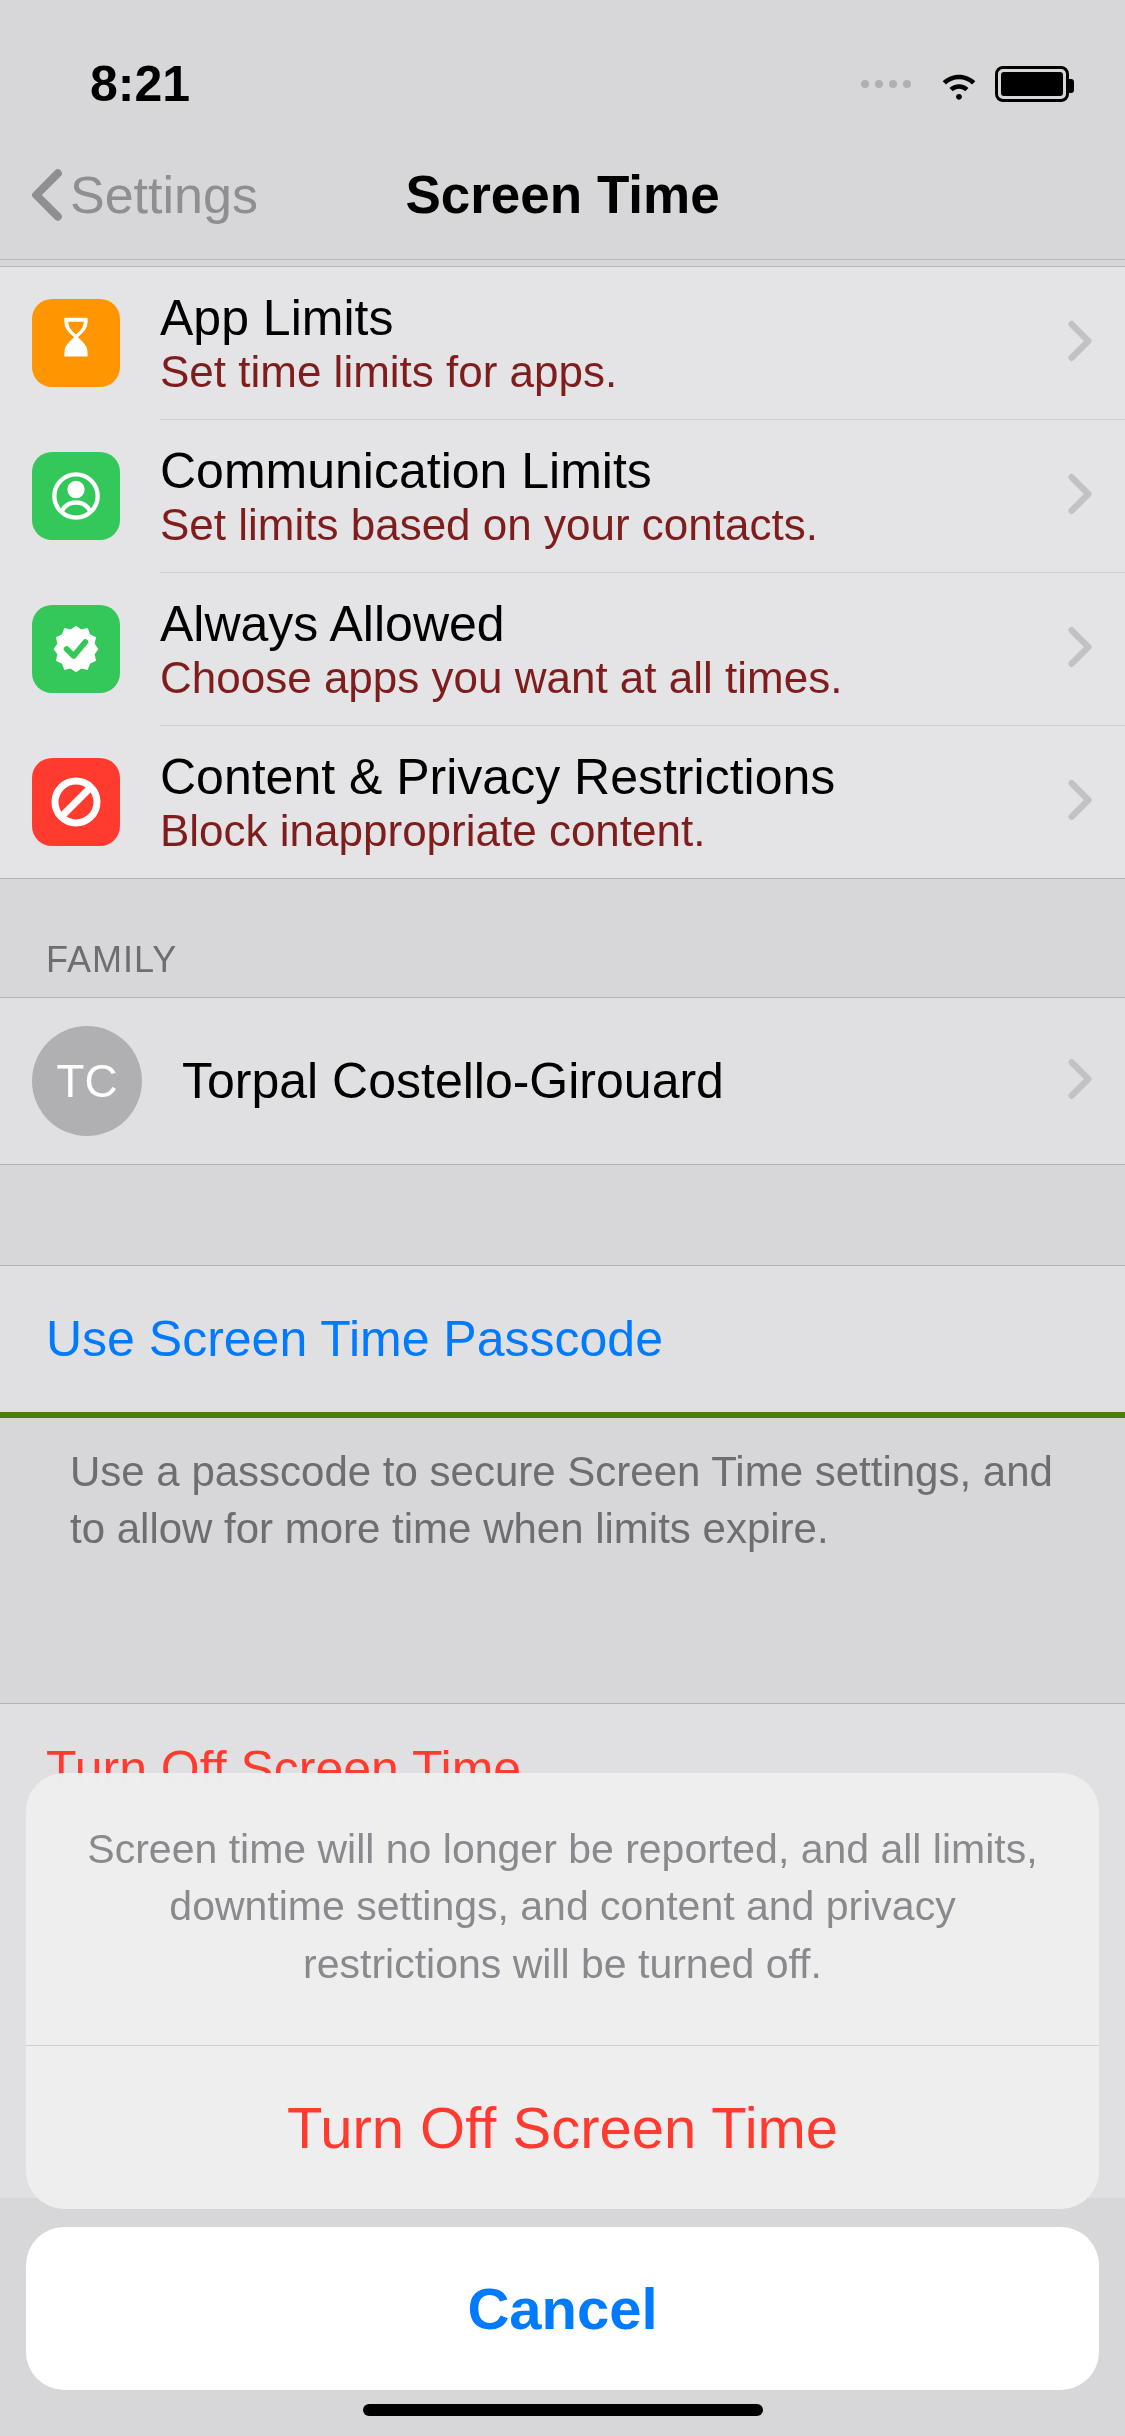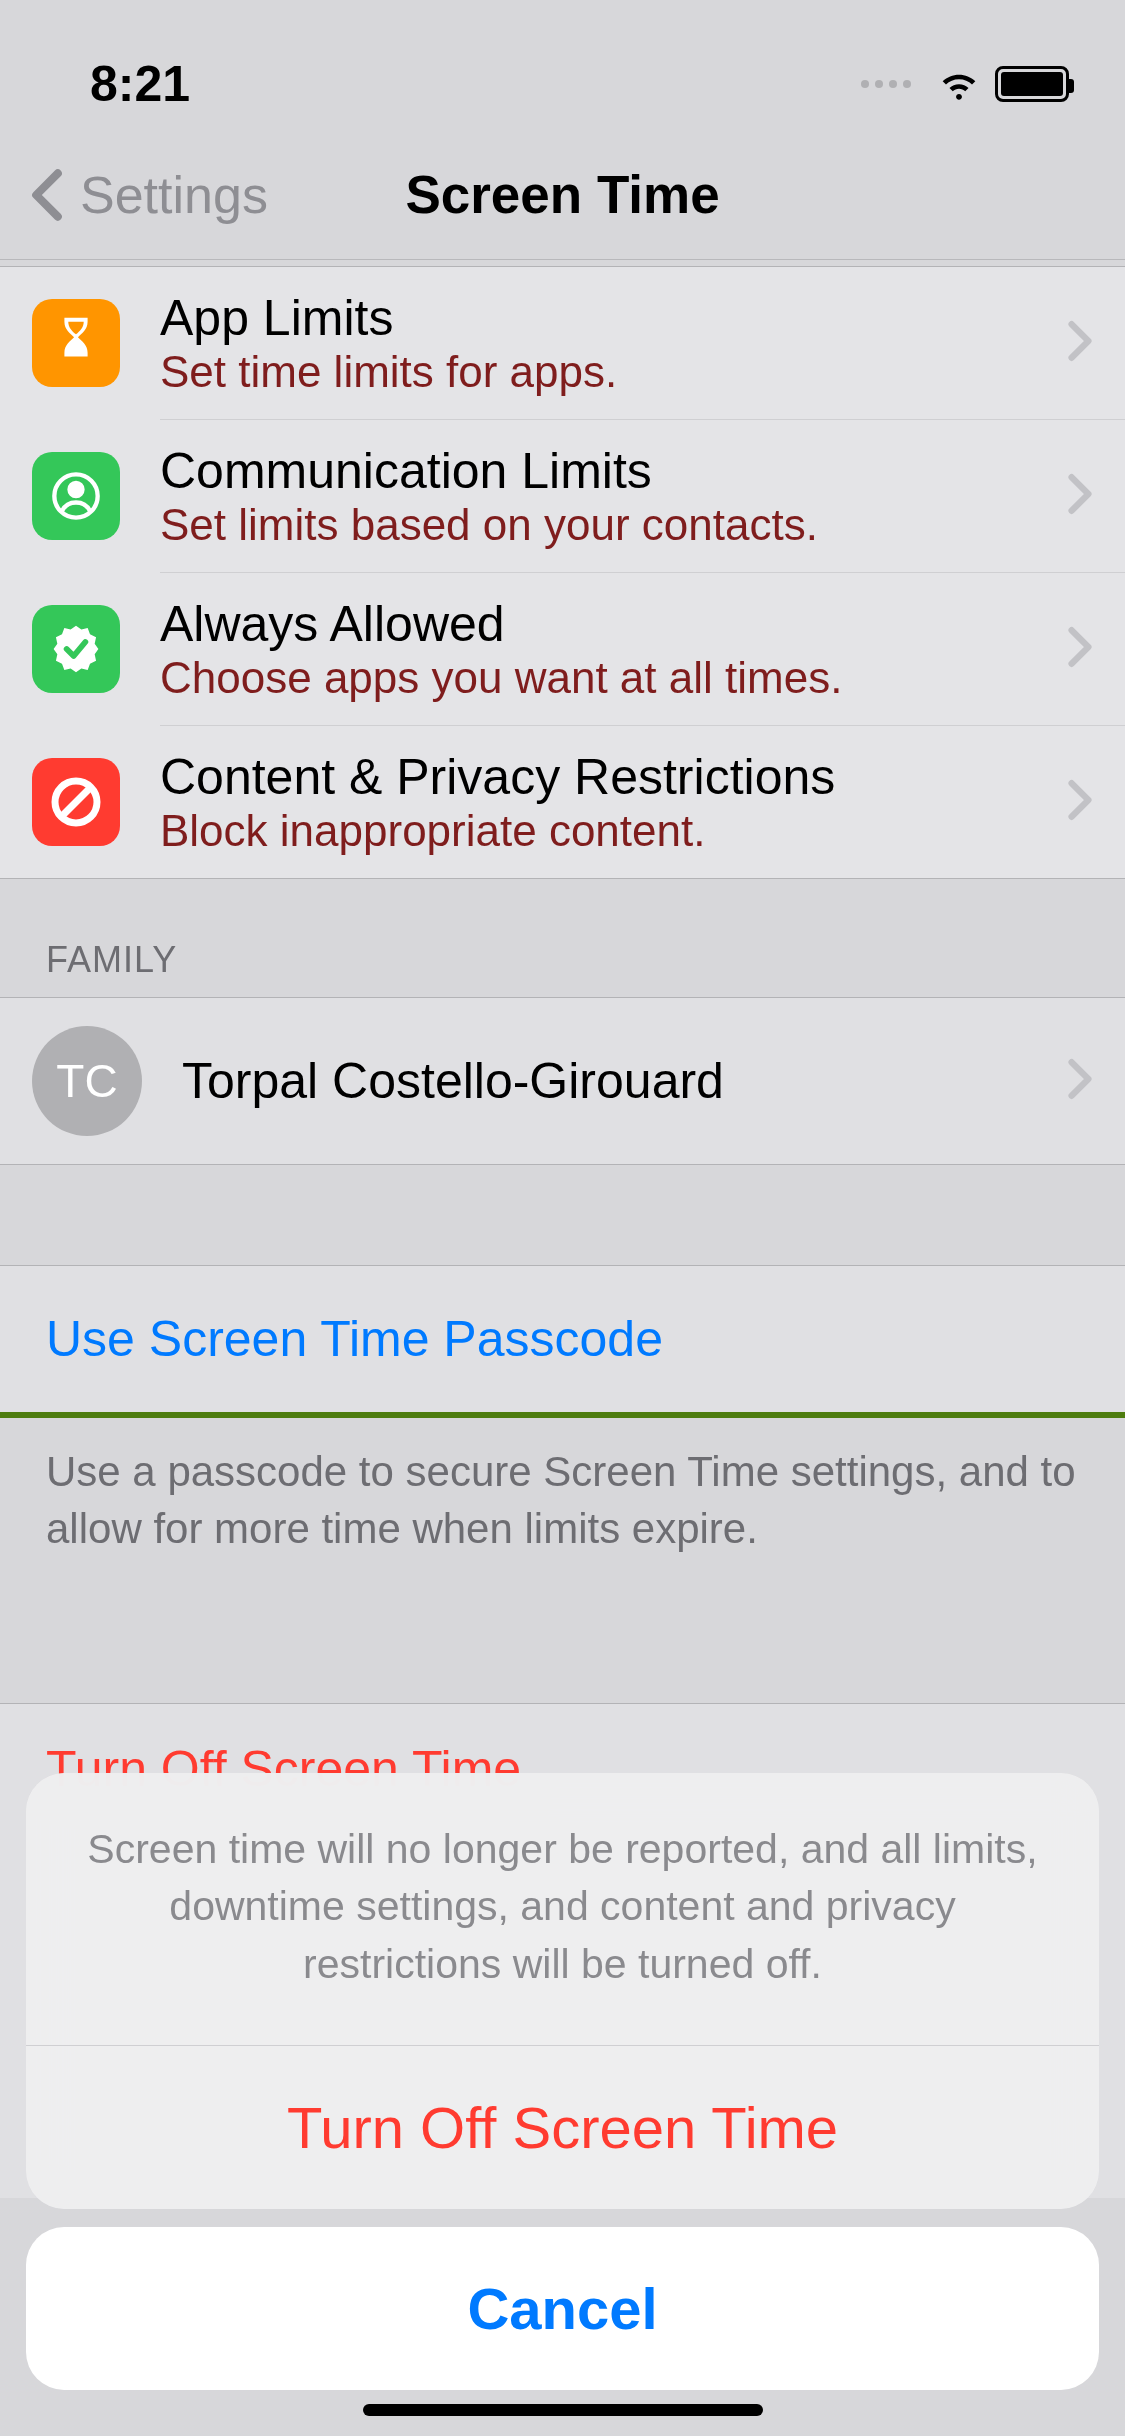--- a/index.html
+++ b/index.html
@@ -11,21 +11,21 @@
   .status-icons { display: flex; align-items: center; gap: 14px; }
   .dots { display:flex; gap:6px; margin-right:12px;}
   .dot { width:8px; height:8px; border-radius:50%; background:#b0b0b3; }
   .wifi-icon svg { width:44px; height:44px; }
   .battery { width:74px; height:36px; border:3px solid #000; border-radius:8px; position:relative; padding:3px;}
   .battery::after { content:""; position:absolute; right:-8px; top:10px; width:5px; height:14px; background:#000; border-radius:0 3px 3px 0;}
   .battery-fill { width:100%; height:100%; background:#000; border-radius:3px;}
 
   
   .nav-bar { display:flex; align-items:center; height:130px; padding:0 30px; position:relative; border-bottom:1px solid #b8b8bb;}
-  .back { display:flex; align-items:center; gap:16px; color:#8e8e93; font-size:52px;}
+  .back { display:flex; align-items:center; gap:6px; color:#8e8e93; font-size:52px;}
   .back svg { width:34px; height:54px; }
   .nav-title { position:absolute; left:0; right:0; text-align:center; font-size:53px; font-weight:600; }
 
   
   .group-top-divider { height:1px; background:#b3b3b6; margin-top:6px; }
   .row { display:flex; align-items:center; background:#e4e4e7; padding:22px 32px; position:relative;}
   .row .icon-box { width:88px; height:88px; border-radius:20px; display:flex; align-items:center; justify-content:center; flex-shrink:0;}
   .row-content { flex:1; display:flex; flex-direction:column; margin-left:40px; }
   .row-title { font-size:50px; font-weight:400; color:#000;}
   .row-sub { font-size:44px; color:#7f1d1d;}
@@ -35,21 +35,21 @@
   .row-bg { background:#e4e4e7; }
   .group-end { height:1px; background:#b3b3b6;}
 
   .section-header { font-size:36px; color:#6d6d72; padding:60px 46px 16px 46px; text-transform:uppercase; letter-spacing:1px;}
   
   .family-row { display:flex; align-items:center; background:#e0e0e3; padding:28px 32px;}
   .avatar { width:110px; height:110px; border-radius:50%; background:#b0b0b3; display:flex; align-items:center; justify-content:center; color:#fff; font-size:46px; font-weight:400;}
   .family-name { flex:1; margin-left:40px; font-size:50px; color:#000;}
   
   .link-row { background:#e0e0e3; padding:44px 46px; font-size:50px; color:#007aff; border-top:1px solid #b3b3b6; border-bottom:6px solid #4d7c0f;}
-  .footer-text { padding:26px 46px; font-size:42px; color:#6d6d72; line-height:1.35;}
+  .footer-text { padding:26px 70px; font-size:42px; color:#6d6d72; line-height:1.35;}
 
   .spacer { height:100px;}
   .danger { color:#ff3b30;}
   
   
   
   
   .action-sheet { position:absolute; left:26px; right:26px; bottom:46px;}
   .sheet-box { background:rgba(238,238,240,0.97); border-radius:38px; overflow:hidden; backdrop-filter: blur(20px);}
   .sheet-message { padding:48px 60px 52px 60px; text-align:center; font-size:41px; color:#8a8a8e; line-height:1.4;}

